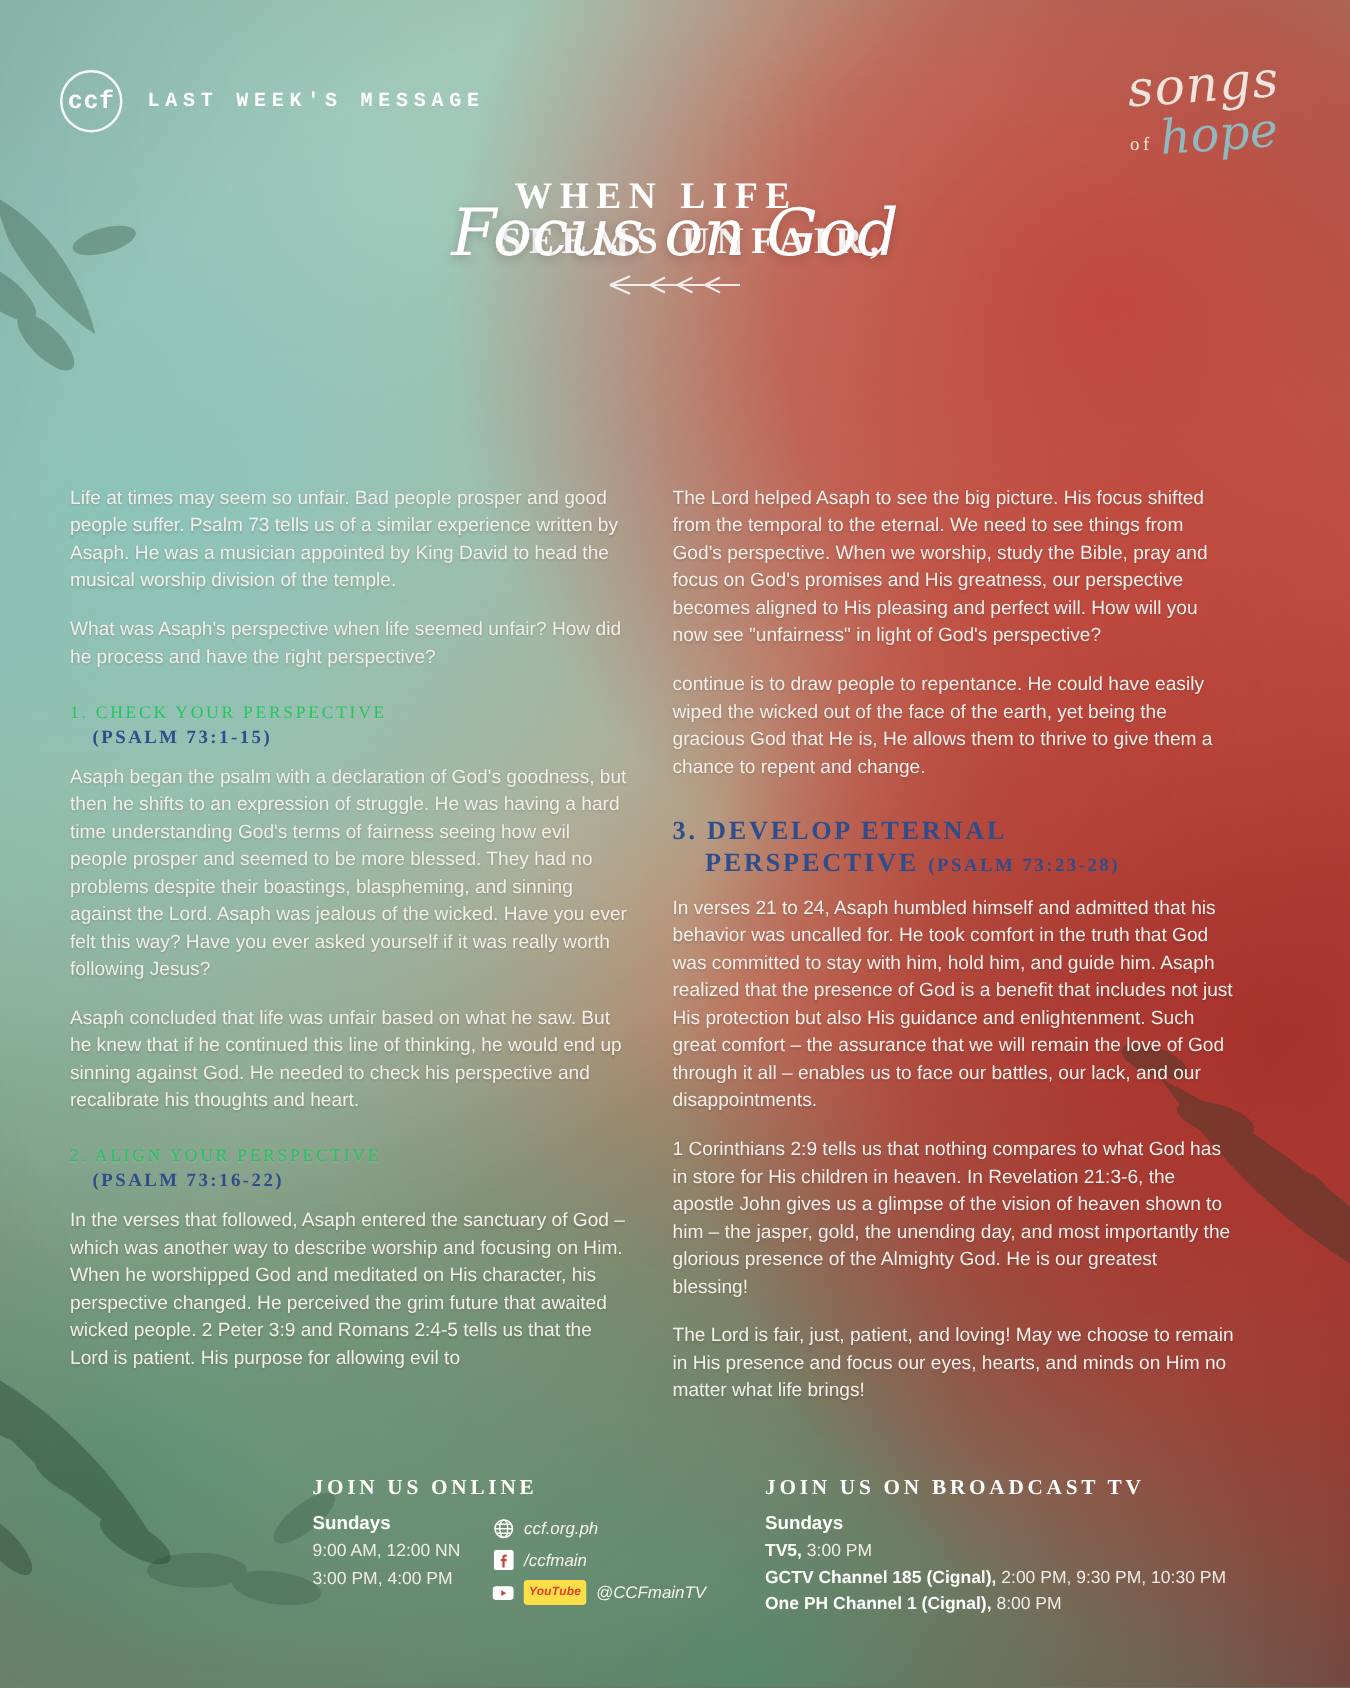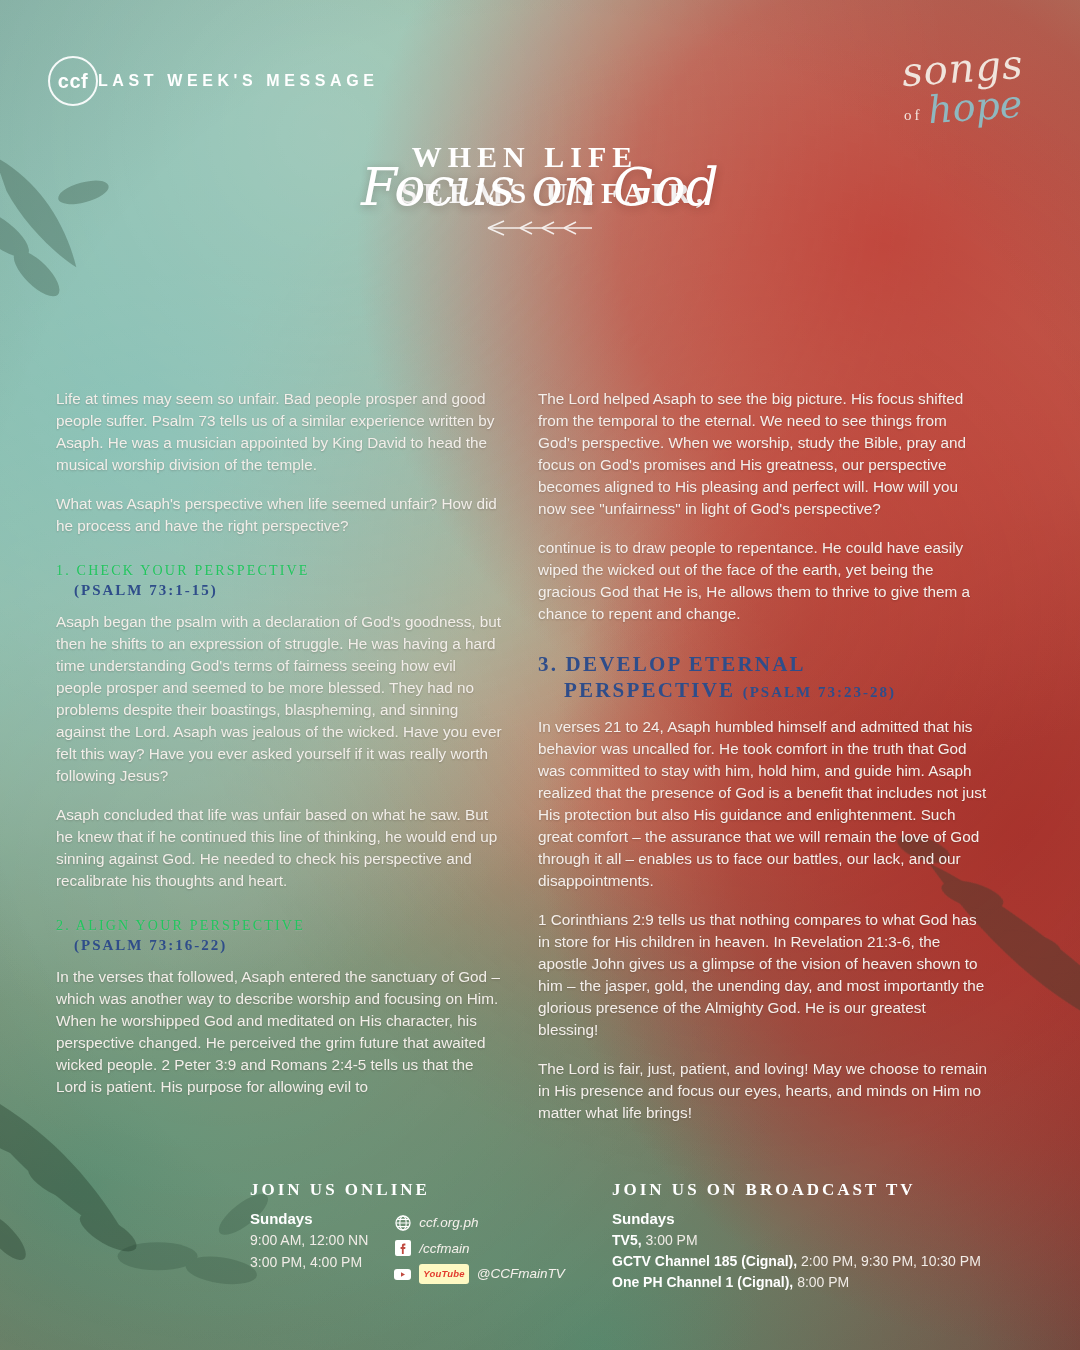--- a/index.html
+++ b/index.html
@@ -40,21 +40,21 @@
   }
   
   .leaf{position:absolute;opacity:.45;}
   .leaf svg{display:block;}
   .leaf.tl{left:-30px;top:150px;transform:rotate(10deg);}
   .leaf.bl{left:-20px;top:1060px;transform:rotate(-8deg);opacity:.5;}
   .leaf.br{right:-30px;top:790px;transform:rotate(160deg);opacity:.45;}
   .leaf.bm{left:120px;top:1180px;transform:rotate(-20deg);opacity:.35;}
 
   
-  .header{position:absolute;left:48px;top:56px;display:flex;align-items:center;}
+  .header{position:absolute;left:48px;top:56px;display:flex;align-items:center;gap:20px;font-family:Liberation Mono, monospace;}
   .ccf-logo{
     width:46px;height:46px;border-radius:50%;
     border:2px solid rgba(255,255,255,.92);
     display:flex;align-items:center;justify-content:center;
     color:#fff;font-size:20px;letter-spacing:.5px;font-weight:600;
   }
   .header-title{
     color:#fff;font-size:16px;letter-spacing:4.6px;font-weight:600;
     text-transform:uppercase;
   }
@@ -133,21 +133,21 @@
   }
   .f-sub{color:#fff;font-size:15px;font-weight:700;margin-bottom:3px;}
   .f-line{color:#f1ece7;font-size:14px;line-height:1.5;}
   .f-line b{font-weight:700;color:#fff;}
   .f-cols{display:flex;gap:26px;}
   .f-times{font-size:14px;color:#f1ece7;line-height:1.55;}
   .f-social{font-size:13.5px;color:#f6f1ec;line-height:1.9;}
   .soc-row{display:flex;align-items:center;gap:8px;font-style:italic;}
   .soc-ic{width:17px;height:17px;display:inline-flex;align-items:center;justify-content:center;flex:0 0 17px;}
   .yt-pill{
-    background:#fef9c3;color:#e23b2e;font-size:9.5px;font-weight:700;
+    background:#fde047;color:#e23b2e;font-size:9.5px;font-weight:700;
     padding:1px 4px;border-radius:3px;letter-spacing:.2px;
   }
 </style>
 </head>
 <body>
 
 <div class="page">
 
   <div class="bg-base"></div>
   <div class="bg-grain"></div>

